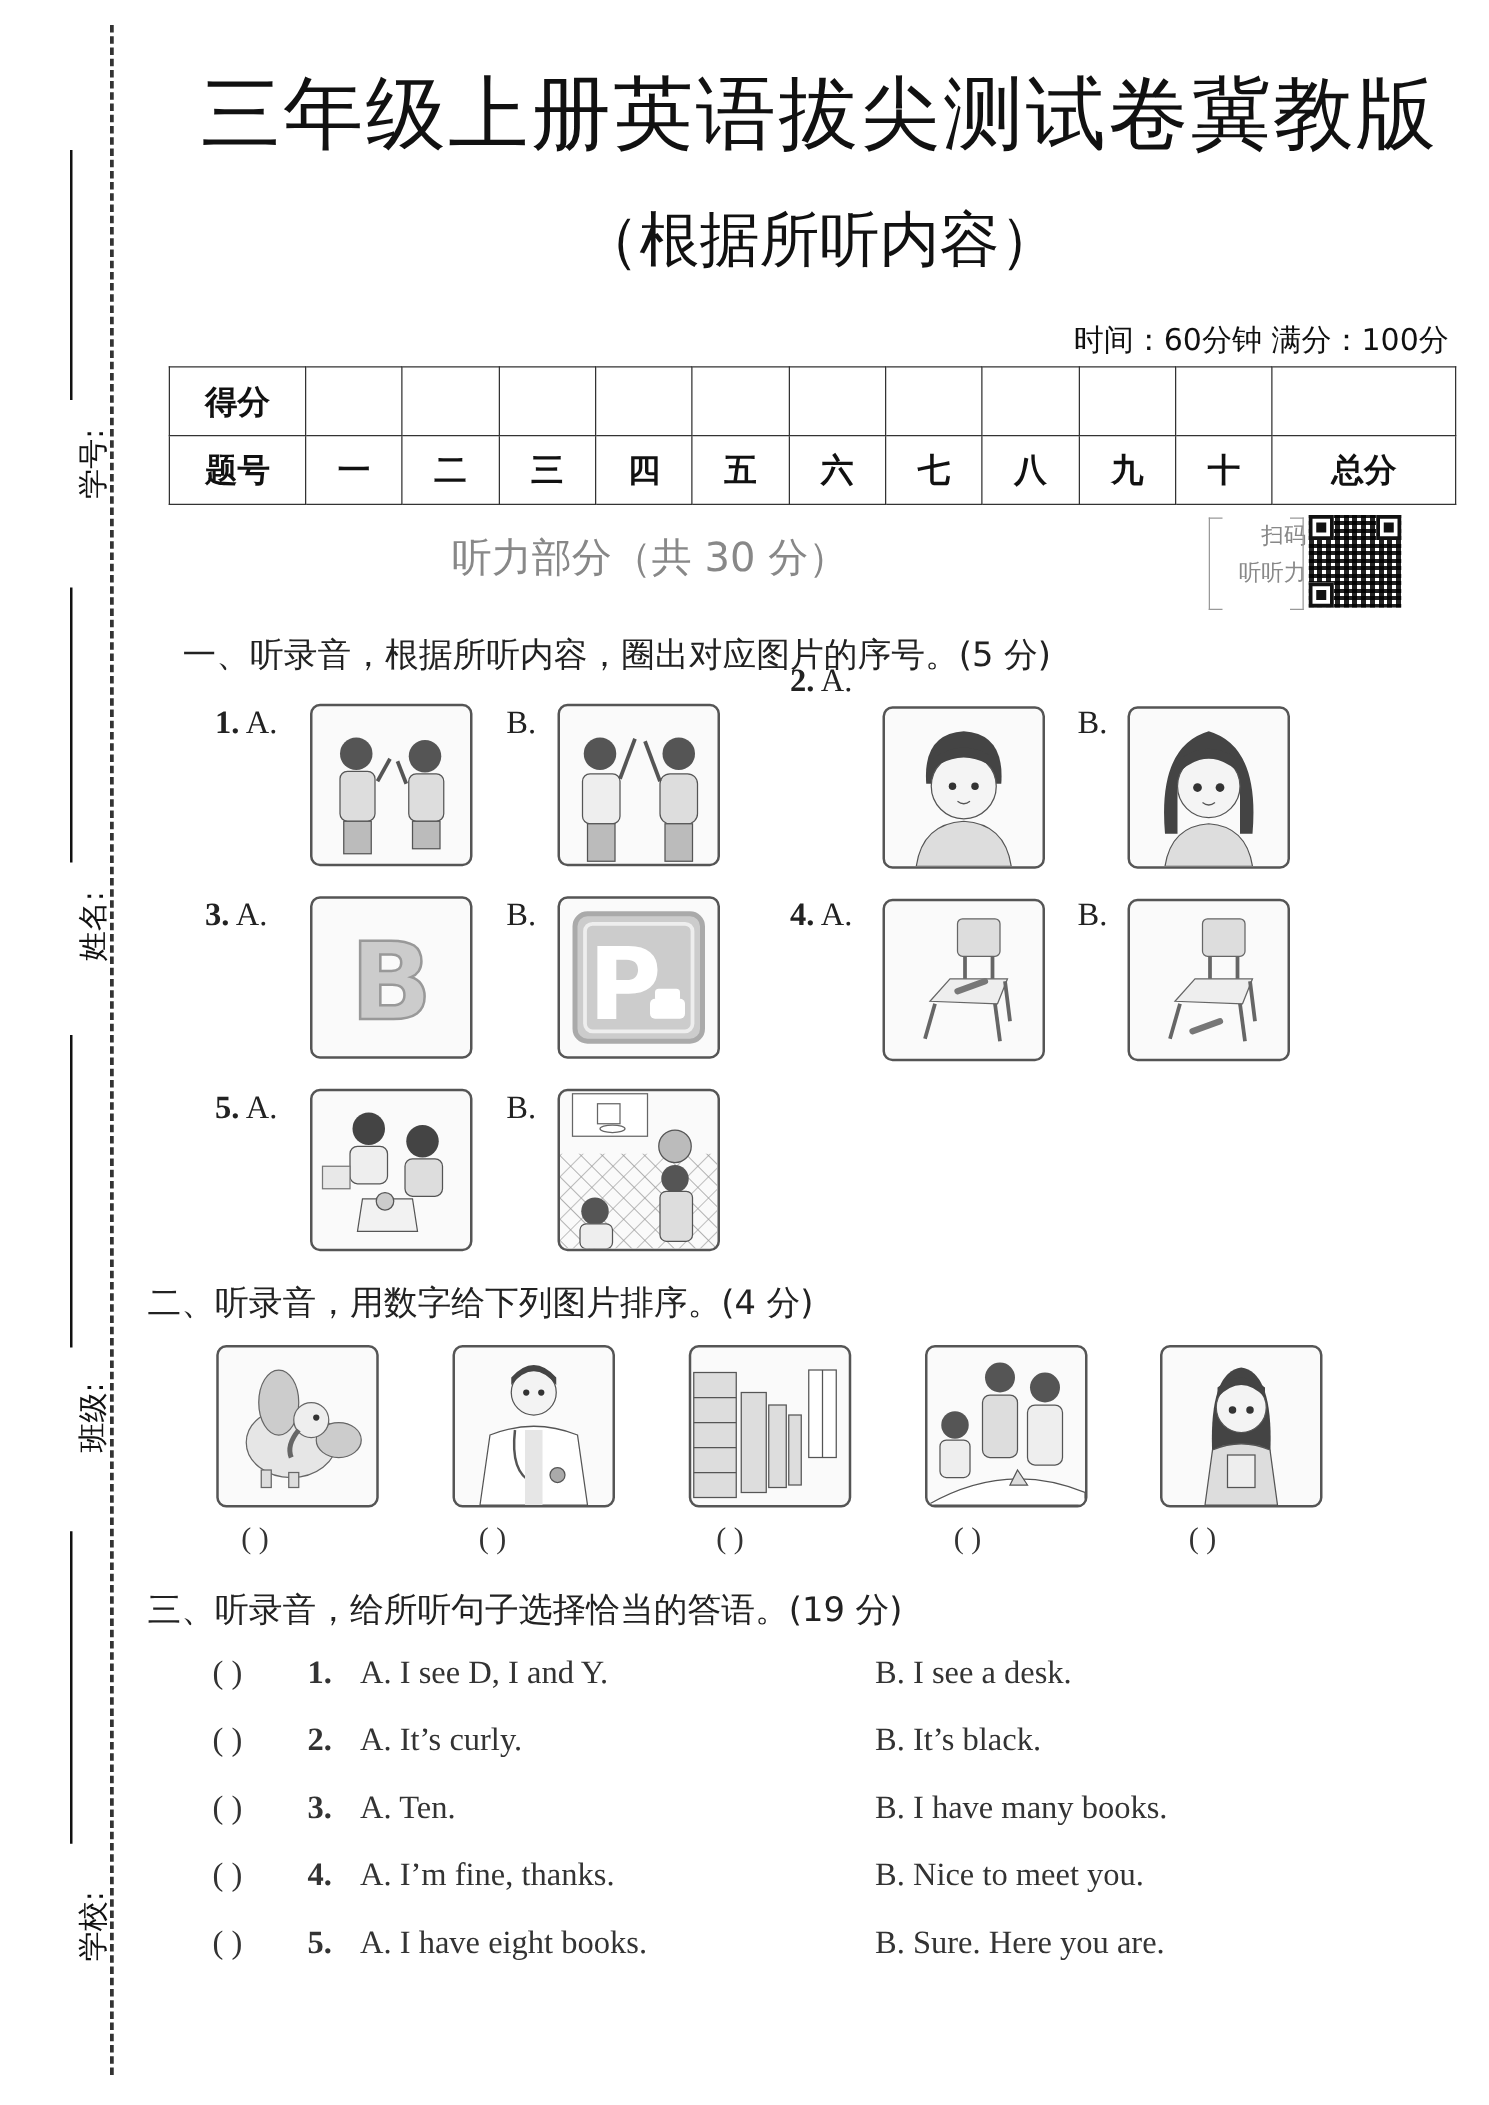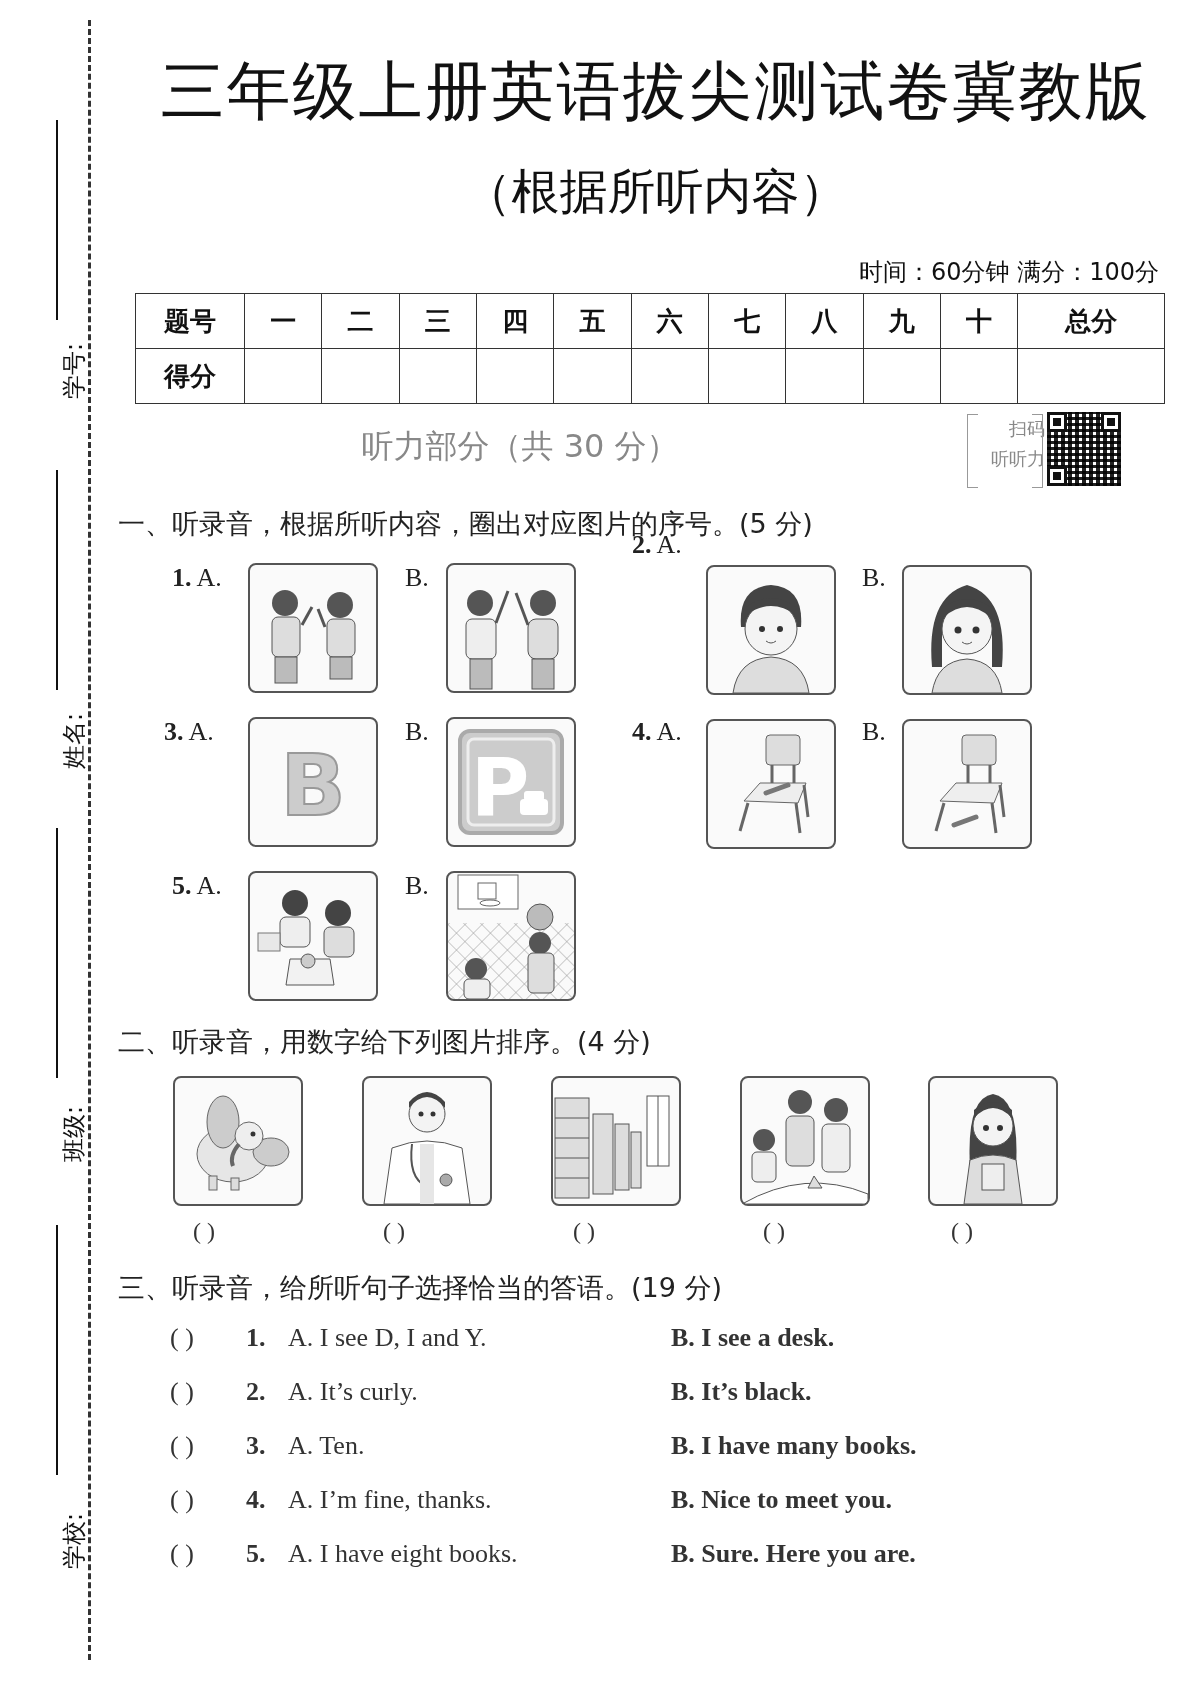--- a/index.html
+++ b/index.html
@@ -29,21 +29,21 @@
   .section-title{position:absolute;left:118px;font-size:27px;color:#222;}
   .q-label{position:absolute;font-family:"Liberation Serif","DejaVu Serif",serif;font-size:26px;color:#222;}
   .q-label b{font-weight:bold;}
   .pic{position:absolute;width:126px;height:126px;border:2px solid #555;border-radius:8px;background:#fafafa;overflow:hidden;}
   .pic svg{width:100%;height:100%;}
   .blank{position:absolute;font-size:24px;color:#333;font-family:"Liberation Serif",serif;}
   .mc-row{position:absolute;left:170px;font-family:"Liberation Serif","DejaVu Serif",serif;font-size:26px;color:#333;width:900px;height:34px;}
   .mc-row .paren{position:absolute;left:0;}
   .mc-row .num{position:absolute;left:76px;}
   .mc-row .optA{position:absolute;left:118px;}
-  .mc-row .optB{position:absolute;left:501px;font-weight:bold;}
+  .mc-row .optB{position:absolute;left:530px;}
 </style>
 </head>
 <body>
 
 <div class="margin-strip">
   <div class="dashed-line"></div>
 
   <div class="vfield" style="top:120px;height:290px;">
     <div class="vline" style="top:0;height:200px;"></div>
     <div class="vlabel" style="top:235px;">学号:</div>
@@ -62,64 +62,64 @@
   </div>
 </div>
 
 <div class="title">三年级上册英语拔尖测试卷冀教版</div>
 <div class="subtitle">（根据所听内容）</div>
 <div class="meta">时间：60分钟  满分：100分</div>
 
 <table class="score">
   <tbody>
       <tr>
+    <td class="first">得分</td>
+    <td></td>
+    <td></td>
+    <td></td>
+    <td></td>
+    <td></td>
+    <td></td>
+    <td></td>
+    <td></td>
+    <td></td>
+    <td></td>
+    <td></td>
+  </tr>
+  <tr>
     <td class="first">题号</td>
     <td>一</td>
     <td>二</td>
     <td>三</td>
     <td>四</td>
     <td>五</td>
     <td>六</td>
     <td>七</td>
     <td>八</td>
     <td>九</td>
     <td>十</td>
     <td>总分</td>
   </tr>
-  <tr>
-    <td class="first">得分</td>
-    <td></td>
-    <td></td>
-    <td></td>
-    <td></td>
-    <td></td>
-    <td></td>
-    <td></td>
-    <td></td>
-    <td></td>
-    <td></td>
-    <td></td>
-  </tr>
 </tbody>
   </table>
 
 <div class="listen-header">听力部分（共 30 分）</div>
 <div class="qr-box">
   <div class="qr-label">
     <div>扫码</div>
     <div>听听力</div>
   </div>
   <div class="qr-code">
     <div class="qr-finder" style="left:0;top:0;"></div>
     <div class="qr-finder" style="right:0;top:0;"></div>
     <div class="qr-finder" style="left:0;bottom:0;"></div>
   </div>
 </div>
 
-<div class="section-title" style="top:506px;">一、听录音，根据所听内容，圈出对应图片的序号。(5 分)</div>
+<div class="section-title" style="top:506px;margin-left:28px;">一、听录音，根据所听内容，圈出对应图片的序号。(5 分)</div>
 
 <div class="q-label" style="left:172px;top:563px;"><b>1.</b> <span>A.</span></div>
 <div class="pic" style="left:248px;top:563px;">
   <svg viewBox="0 0 126 126">
       <circle cx="35" cy="38" r="13" fill="#555"></circle>
       <rect x="22" y="52" width="28" height="40" rx="6" fill="#ddd" stroke="#555"></rect>
       <rect x="25" y="92" width="22" height="26" fill="#bbb" stroke="#555"></rect>
       <circle cx="90" cy="40" r="13" fill="#555"></circle>
       <rect x="77" y="54" width="28" height="38" rx="6" fill="#ddd" stroke="#555"></rect>
       <rect x="80" y="92" width="22" height="22" fill="#bbb" stroke="#555"></rect>

